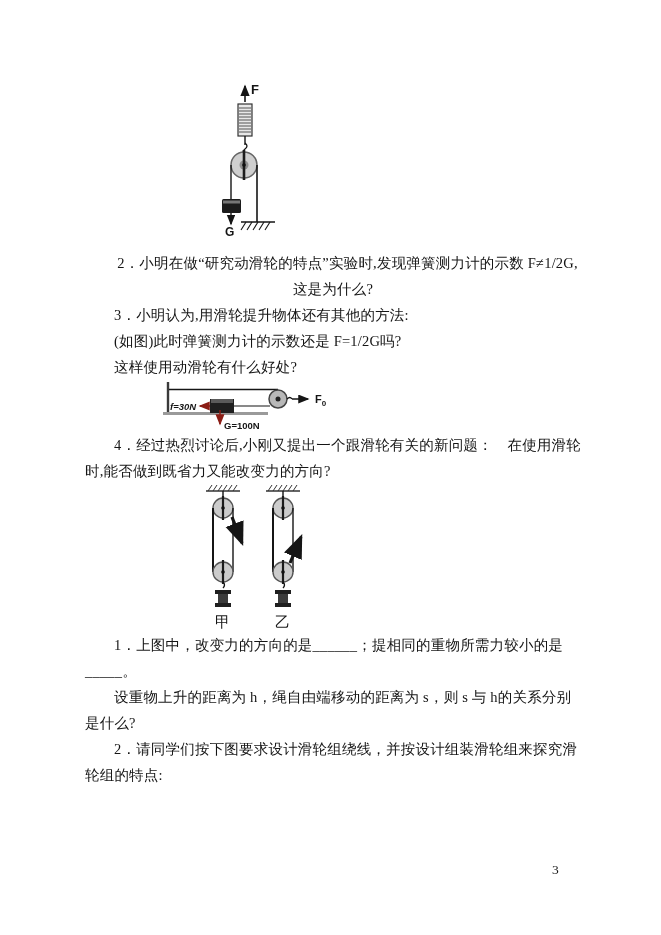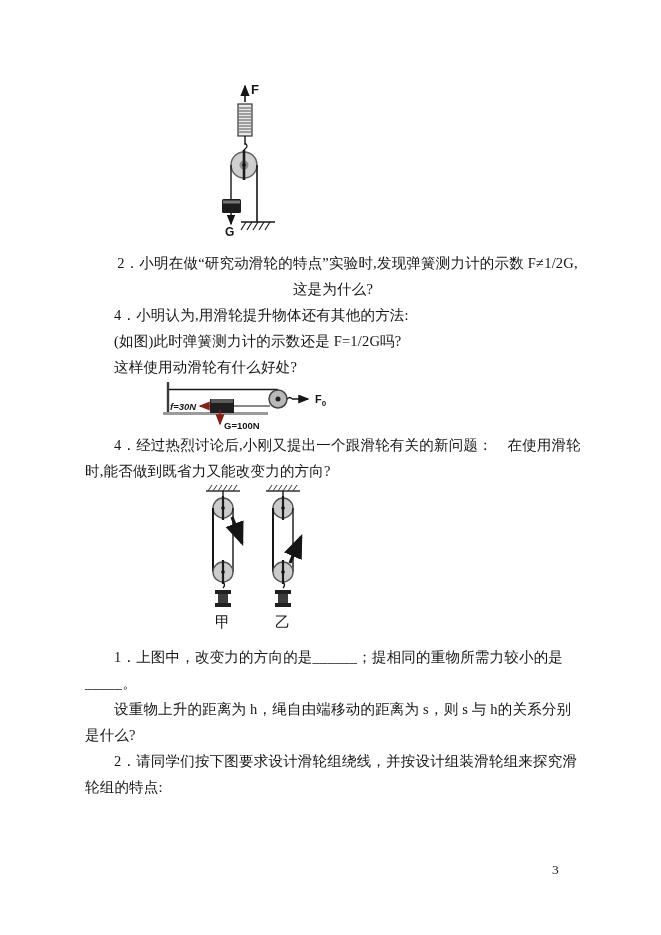--- a/index.html
+++ b/index.html
@@ -13,21 +13,21 @@
     overflow:hidden;
   }
   .para{
     margin:0 80px 0 85px;
     font-size:14.5px;
     line-height:26px;
     text-indent:2em;
     letter-spacing:0.2px;
   }
   .mt5{margin-top:10px;text-align:center;}
-  .mt4{margin-top:12px;}
+  .mt4{margin-top:0;}
   .fig{display:block;}
   .fig1{margin:80px 0 0 195px;}
   .fig2{margin:0 0 0 158px;}
   .fig3{margin:0 0 0 198px;}
   .fig-labels{
     position:relative;
     margin-left:198px;width:125px;height:20px;
     font-size:15px;line-height:20px;
   }
   .fig-labels .lab-left{position:absolute;left:17px;top:0;}
@@ -92,21 +92,21 @@
       <line x1="46" y1="142" x2="80" y2="142" stroke="#151515" stroke-width="1.6"></line>
       <line x1="52" y1="150" x2="57" y2="142" stroke="#151515" stroke-width="1.1"></line>
       <line x1="58" y1="150" x2="63" y2="142" stroke="#151515" stroke-width="1.1"></line>
       <line x1="64" y1="150" x2="69" y2="142" stroke="#151515" stroke-width="1.1"></line>
       <line x1="70" y1="150" x2="75" y2="142" stroke="#151515" stroke-width="1.1"></line>
       <line x1="46" y1="150" x2="51" y2="142" stroke="#151515" stroke-width="1.1"></line>
     </g>
   </svg>
 
   <p class="para mt5">2．小明在做“研究动滑轮的特点”实验时,发现弹簧测力计的示数 F≠1/2G,这是为什么?</p>
-  <p class="para">4．小明认为,用滑轮提升物体还有其他的方法:</p>
+  <p class="para">3．小明认为,用滑轮提升物体还有其他的方法:</p>
   <p class="para">(如图)此时弹簧测力计的示数还是 F=1/2G吗?</p>
   <p class="para">这样使用动滑轮有什么好处?</p>
 
   <svg class="fig fig2" width="170" height="52" viewBox="0 0 170 52">
 
     <line x1="10" y1="2" x2="10" y2="33" stroke="#3a3a3a" stroke-width="2.4"></line>
     <line x1="5" y1="33.5" x2="110" y2="33.5" stroke="#9a9a9a" stroke-width="3"></line>
 
     <line x1="11" y1="9.5" x2="120" y2="9.5" stroke="#151515" stroke-width="1.4"></line>
 

